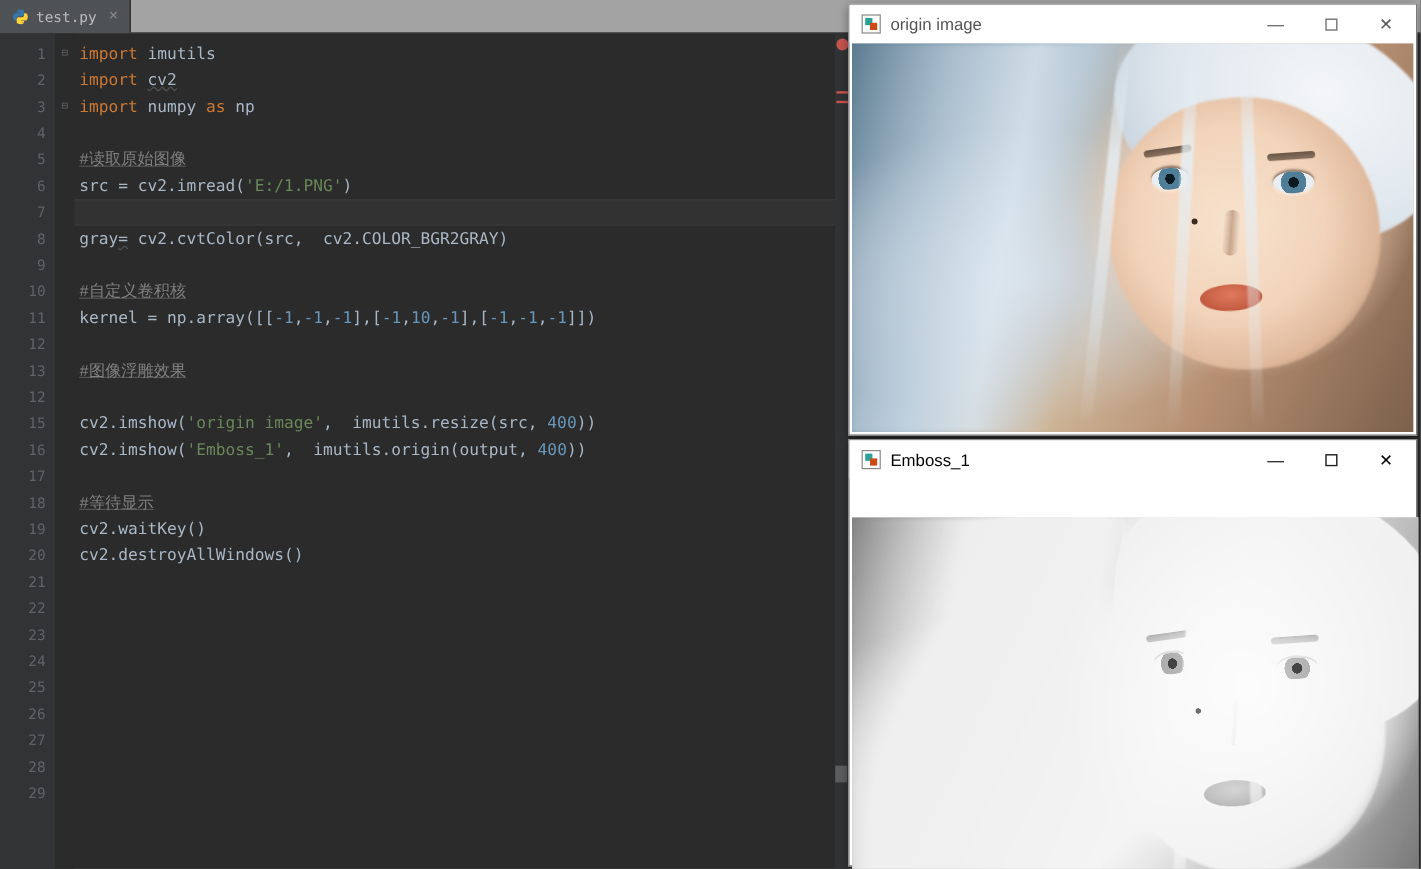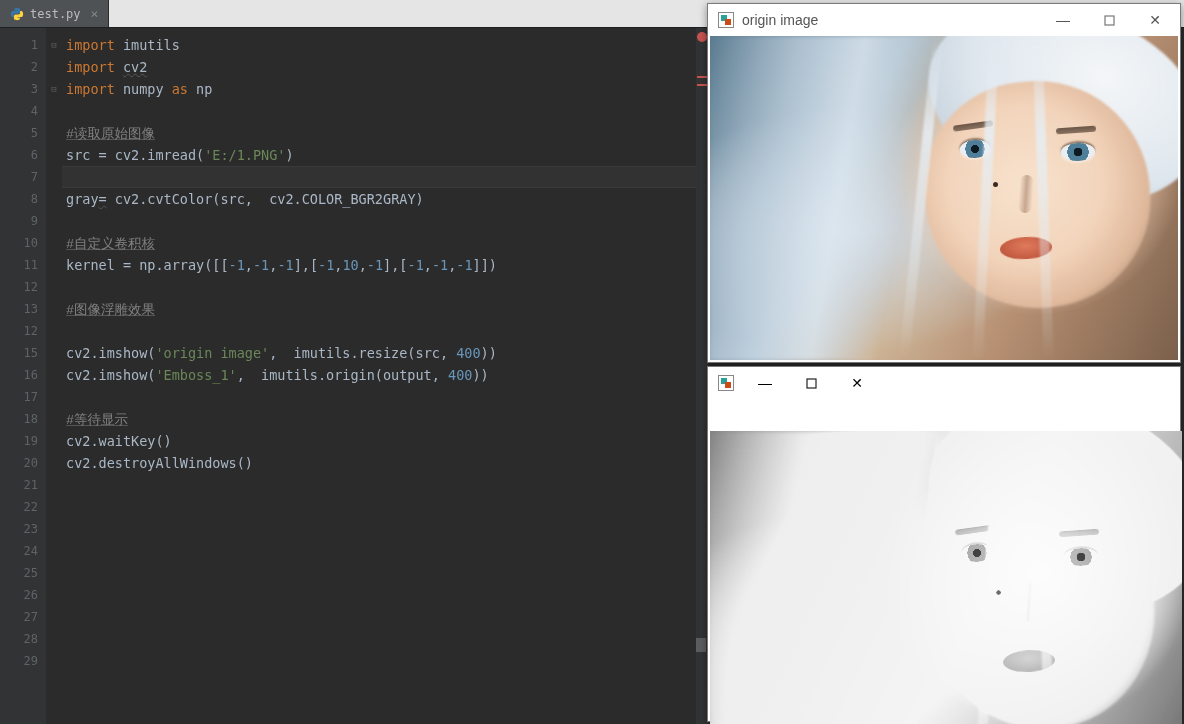--- a/index.html
+++ b/index.html
@@ -1,20 +1,20 @@
 <!DOCTYPE html>
 <html><head>
 <meta charset="utf-8">
 <style>
   * { box-sizing: border-box; }
   html, body { margin:0; padding:0; width:1184px; height:724px; overflow:hidden; font-family: Consolas, monospace; }
   body { background:#2b2b2b; position:relative; }
 
   
-  .tabbar { height:28px; background:#e5e5e5; display:flex; align-items:stretch; border-bottom:1px solid #1e1f21;}
+  .tabbar { height:28px; background:#a3a3a3; display:flex; align-items:stretch; border-bottom:1px solid #1e1f21;}
   .tab { display:flex; align-items:center; gap:6px; padding:0 10px; background:#4e5254; color:#bbb; font-size:12px; border-right:1px solid #2b2b2b; }
   .py-icon { width:14px; height:14px; position:relative;}
   .py-icon svg { width:14px; height:14px; }
   .tab-close { color:#888; cursor:pointer; font-size:13px; margin-left:4px;}
   .editor { position:absolute; top:28px; left:0; right:476px; bottom:0; display:flex; background:#2b2b2b; }
   .gutter { width:46px; background:#313335; color:#606366; text-align:right; padding:6px 8px 0 0; font-size:12px; line-height:22px; user-select:none; }
   .gutter .ln { height:22px; }
   .foldcol { width:16px; background:#2b2b2b; padding-top:6px; }
   .fold { height:22px; display:flex; align-items:center; justify-content:center; color:#606366; font-size:9px;}
   .code { flex:1; padding:6px 0 0 4px; font-size:13.5px; line-height:22px; position:relative; color:#a9b7c6;}
@@ -243,20 +243,21 @@
       <div class="strand s1"></div>
         <div class="strand s2"></div>
         <div class="strand s3"></div>
     </div>
   </div>
 </div>
 
 <div class="win win2">
   <div class="titlebar">
     <span class="tb-icon"></span>
+    <span class="tb-title">Emboss_1</span>
     <div class="tb-btns">
       <div class="tb-btn">—</div>
       <div class="tb-btn">
         <svg width="11" height="11">
             <rect x="1" y="1" width="9" height="9" fill="none" stroke="#222" stroke-width="1.2"></rect>
           </svg>
       </div>
       <div class="tb-btn close">✕</div>
     </div>
   </div>

